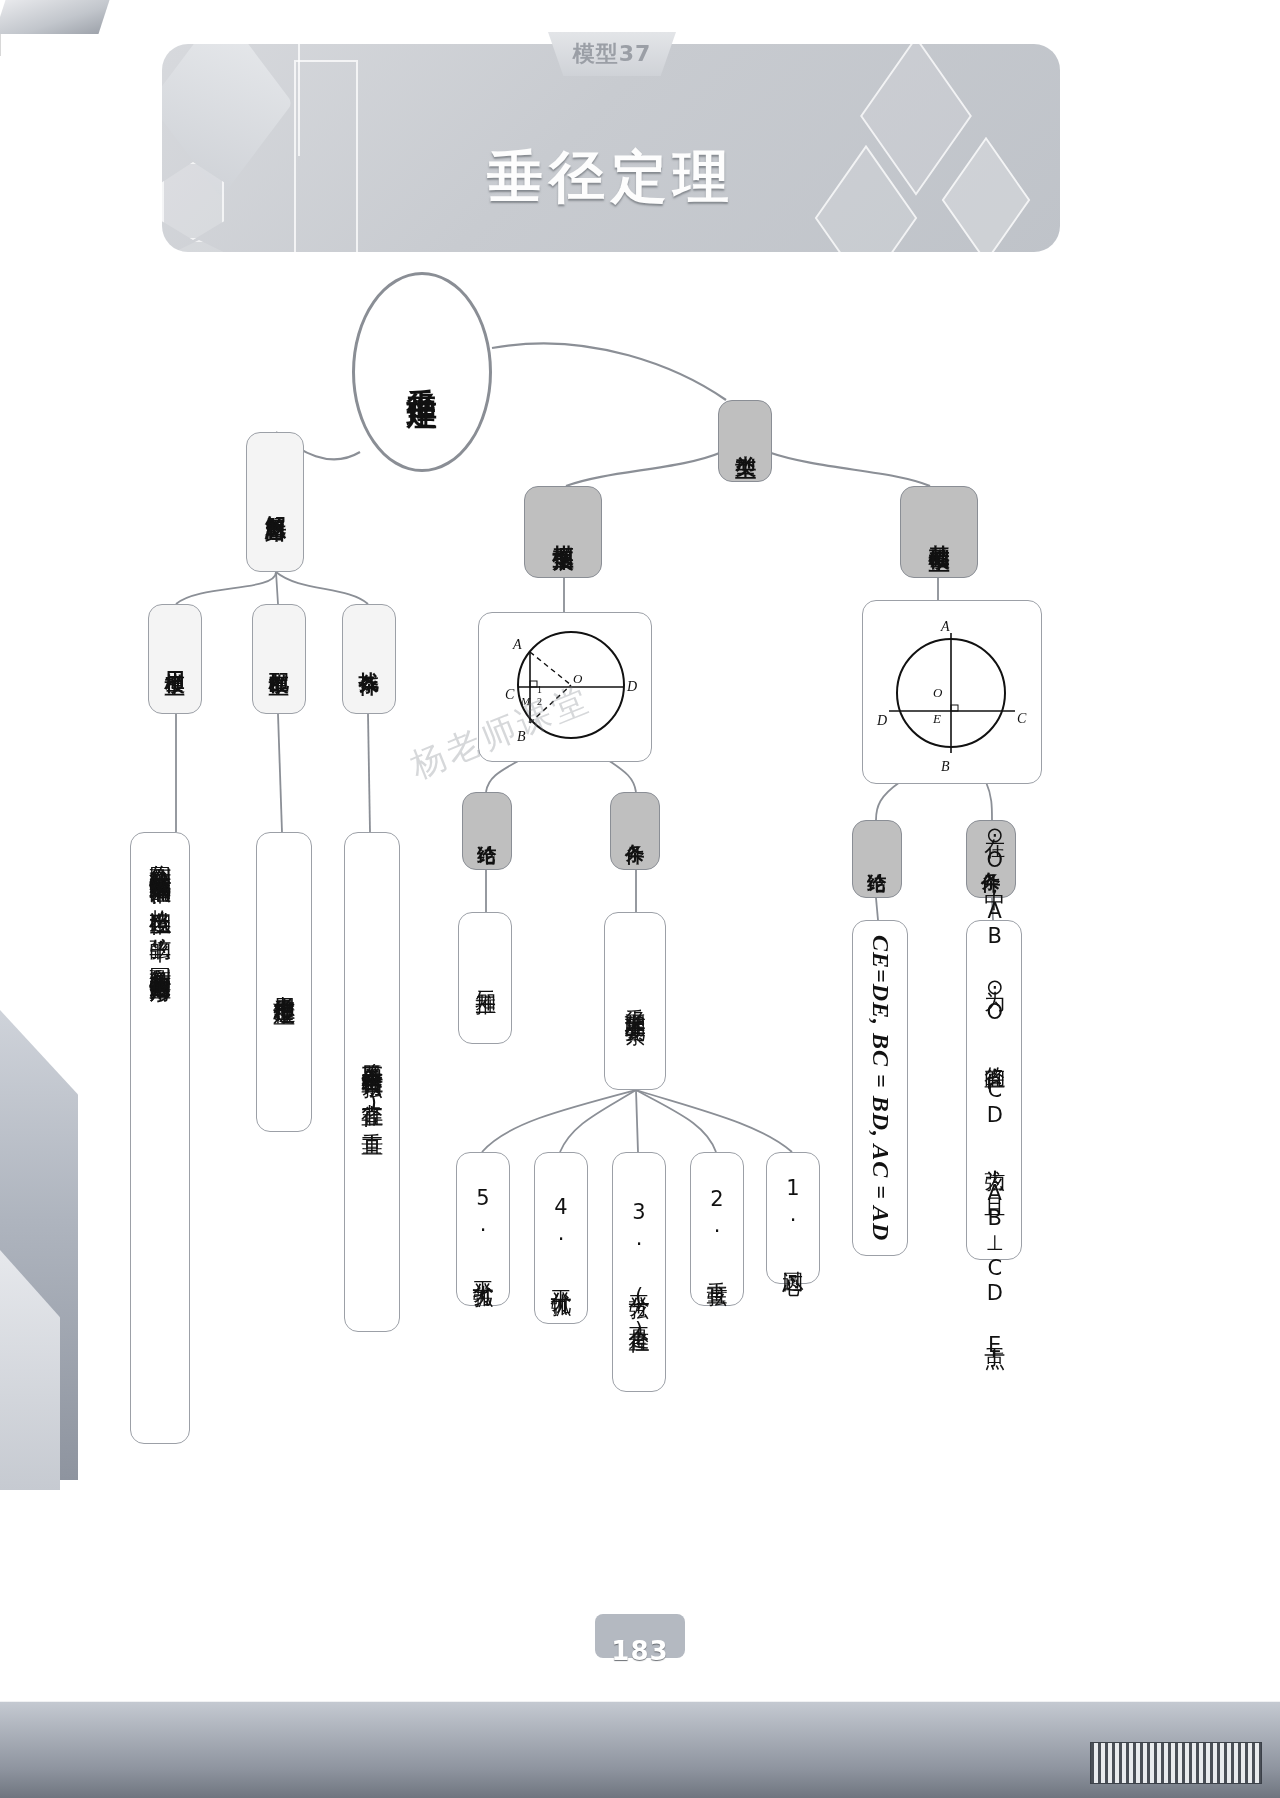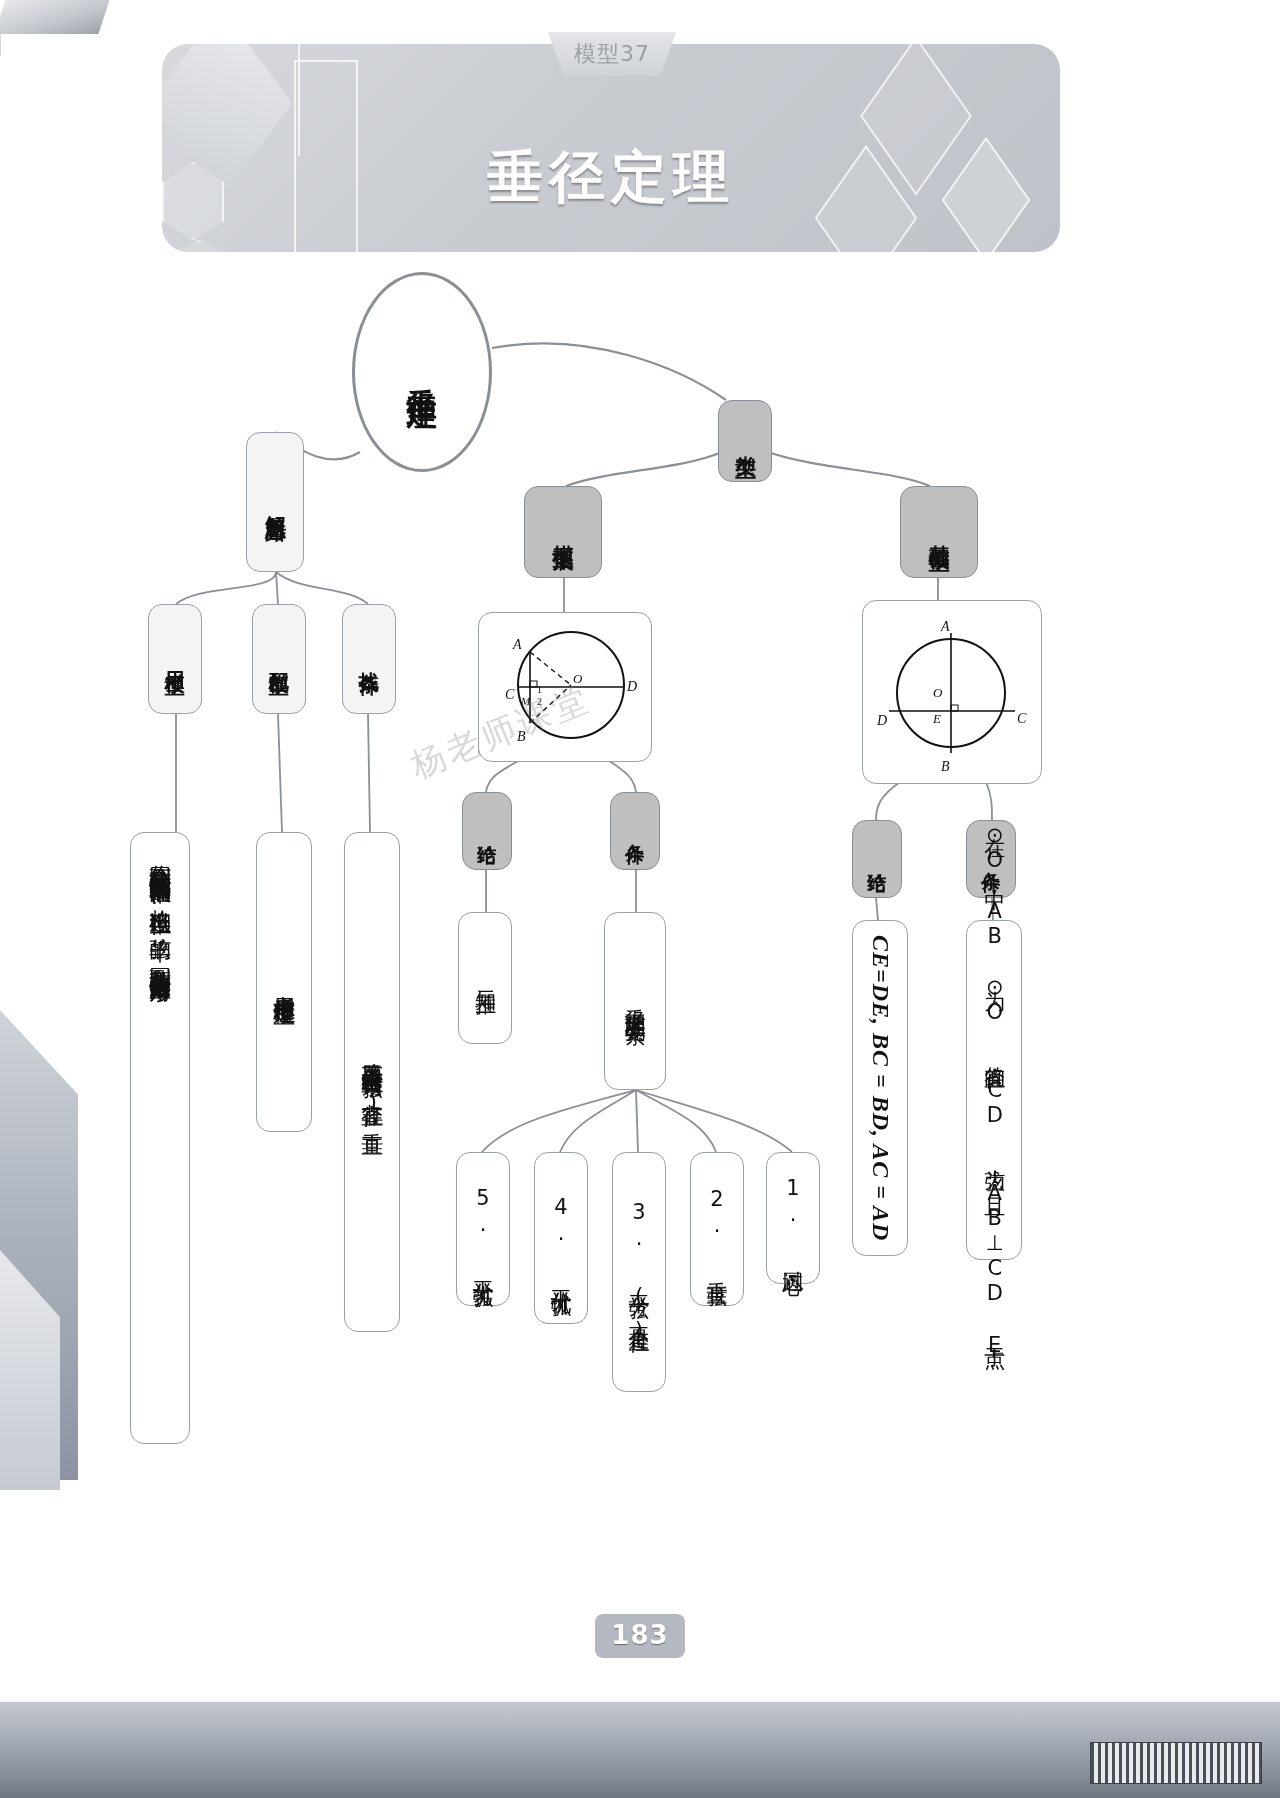--- a/index.html
+++ b/index.html
@@ -54,21 +54,21 @@
              background:rgba(255,255,255,.12);}
   #banner-title{position:absolute;left:0;right:0;top:96px;text-align:center;
                 font-family:"DejaVu Sans","Liberation Sans",sans-serif;
                 font-weight:bold;font-size:56px;letter-spacing:6px;color:#fdfdfd;
                 text-shadow:0 2px 2px rgba(120,124,130,.85);}
   #model-tab{position:absolute;left:548px;top:32px;width:128px;height:44px;
              background:linear-gradient(180deg,#e3e5e8,#cfd2d7);
              clip-path:polygon(0 0,100% 0,88% 100%,12% 100%);
              display:flex;align-items:center;justify-content:center;
              font-family:"DejaVu Sans","Liberation Sans",sans-serif;
-             font-size:22px;color:#9b9fa6;letter-spacing:1px;}
+             font-size:22px;color:#9b9fa6;letter-spacing:1px;font-weight:bold;}
 
   
   #links{position:absolute;left:0;top:0;width:1280px;height:1798px;}
   #links path{fill:none;stroke:#8b8f96;stroke-width:2.2;}
   #links path.thin{stroke-width:1.8;}
 
   
   .node{position:absolute;box-sizing:border-box;border:1.6px solid #9ca0a7;
         border-radius:14px;background:#f4f4f4;
         display:flex;align-items:center;justify-content:center;}
@@ -138,21 +138,21 @@
   #n-ce{left:852px;top:920px;width:56px;height:336px;background:#fff;}
   #n-ce .mtext{writing-mode:vertical-rl;text-orientation:mixed;
         font-family:"Liberation Serif","DejaVu Serif",serif;font-style:italic;
         font-weight:bold;font-size:24px;white-space:nowrap;letter-spacing:1px;color:#111;}
 
   #n-cond{left:966px;top:920px;width:56px;height:340px;background:#fff;}
   #n-cond .vtext{font-size:21px;letter-spacing:1px;font-weight:normal;
         font-family:"DejaVu Sans","Liberation Sans",sans-serif;}
 
   
-  #pagenum{position:absolute;left:0;right:0;bottom:148px;text-align:center;
+  #pagenum{position:absolute;left:0;right:0;bottom:132px;text-align:center;
            font-family:"DejaVu Sans","Liberation Sans",sans-serif;
            font-size:26px;font-weight:bold;color:#fff;letter-spacing:1px;
            text-shadow:0 1px 1px rgba(90,94,100,.9);}
   #pagenum-bg{position:absolute;left:595px;bottom:140px;width:90px;height:44px;
               border-radius:8px;background:#b4b9c1;}
 
   
   #watermark{position:absolute;left:430px;top:660px;width:420px;height:220px;
              transform:rotate(-22deg);opacity:.30;pointer-events:none;
              font-family:"DejaVu Sans","Liberation Sans",sans-serif;

